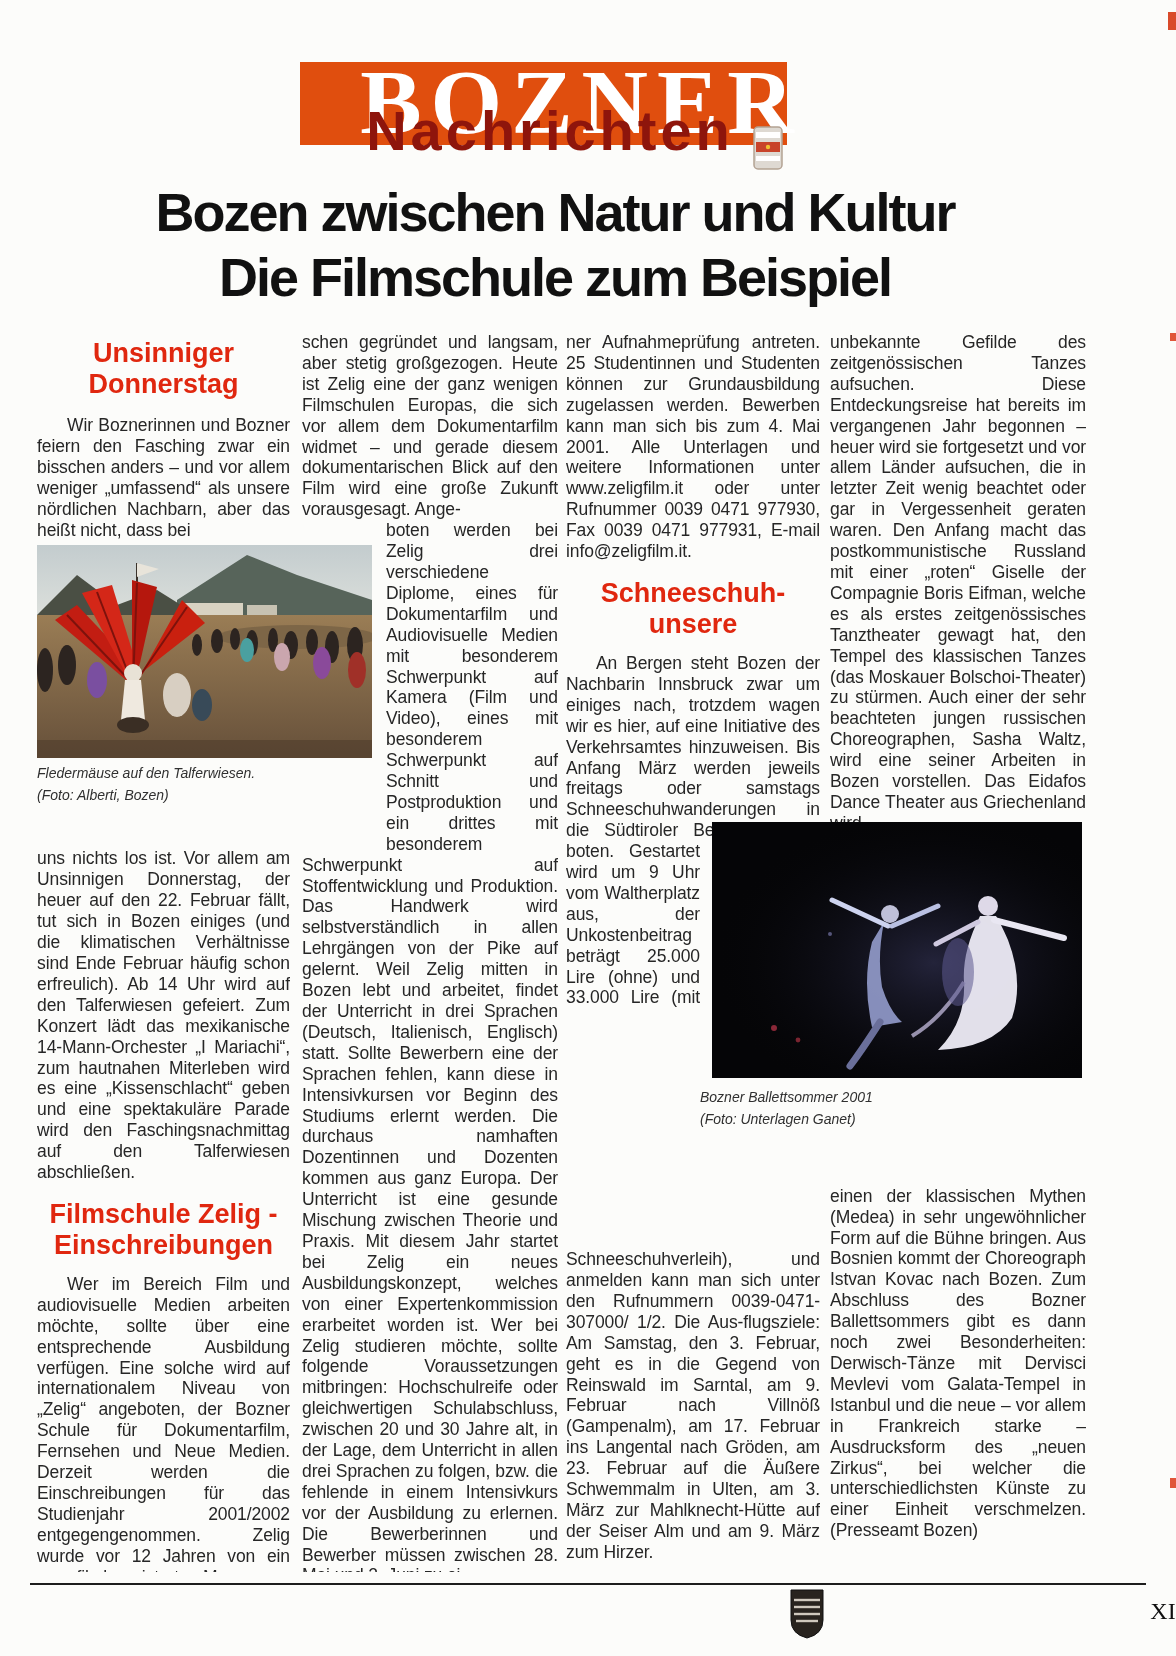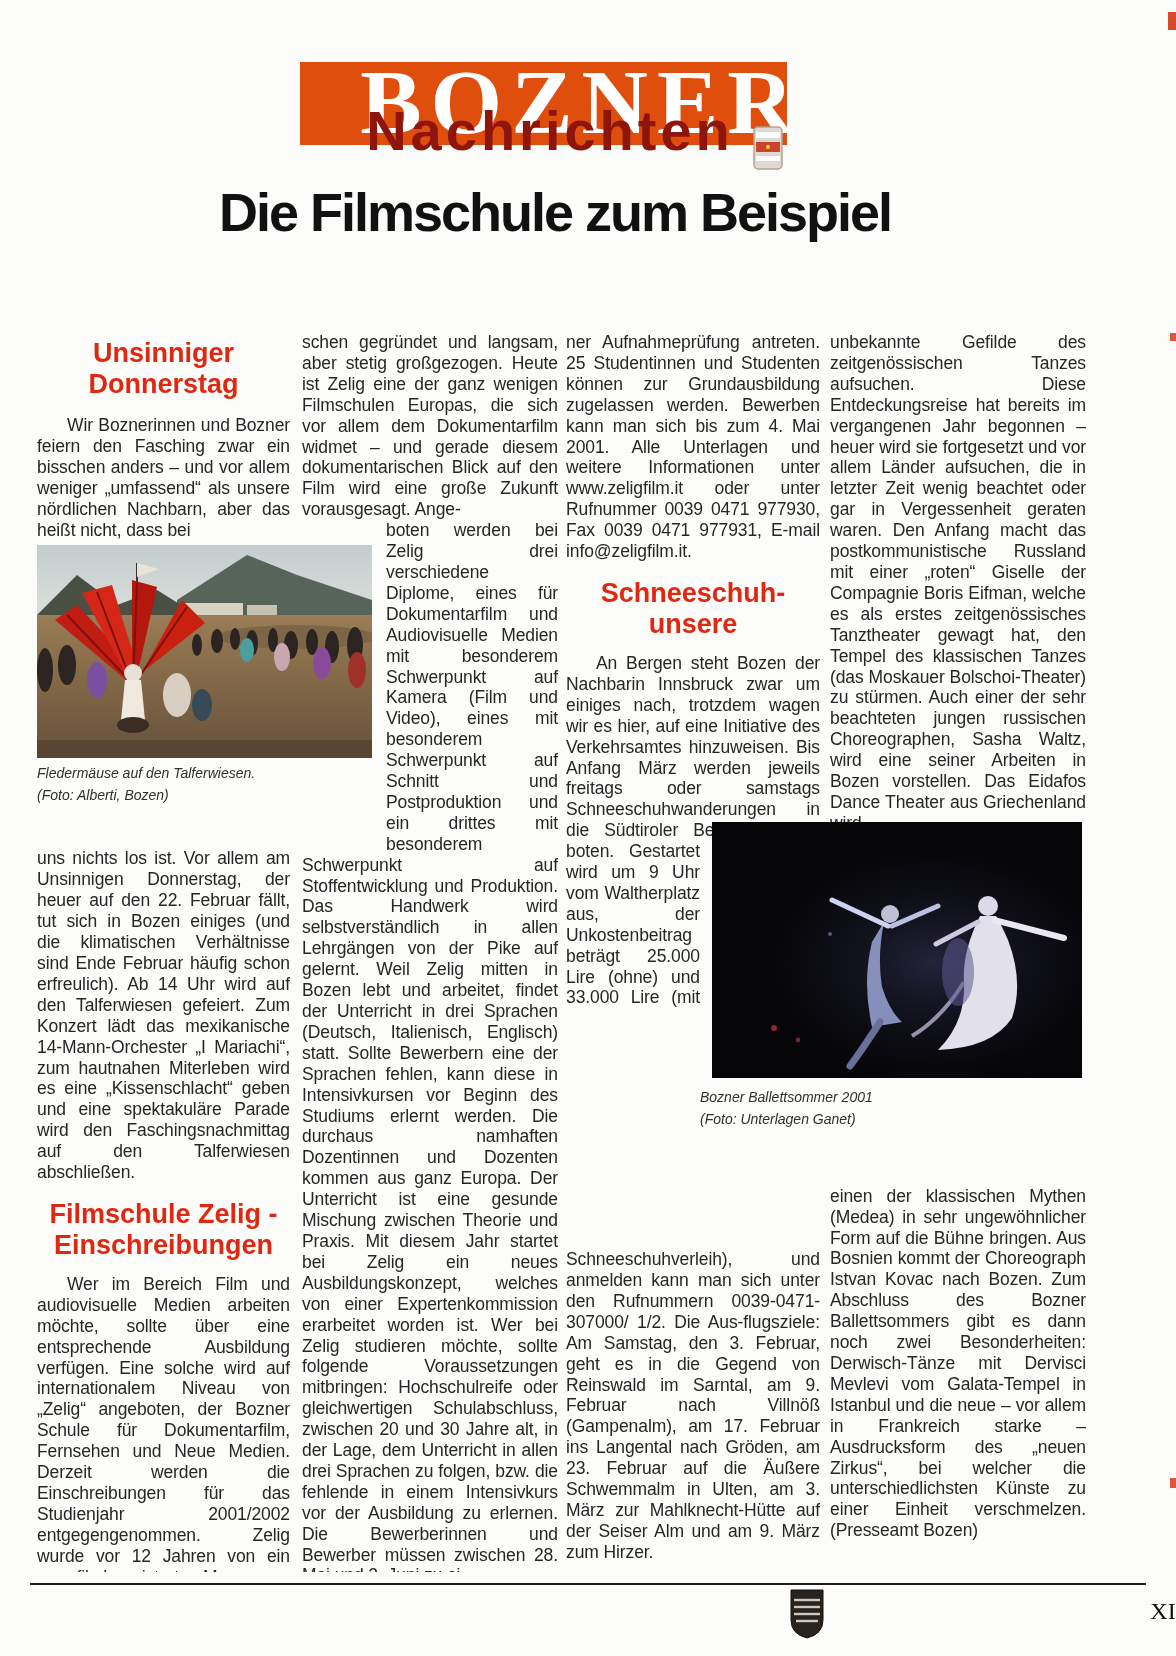--- a/index.html
+++ b/index.html
@@ -65,20 +65,21 @@
   <div class="logo-sub">Nachrichten</div>
   <svg class="mast-flag" viewBox="0 0 30 44">
     <rect x="1" y="1" width="28" height="42" rx="4" fill="#ded9d2" stroke="#b3a293" stroke-width="1.5"></rect>
     <rect x="3" y="6" width="24" height="6" fill="#ffffff"></rect>
     <rect x="3" y="16" width="24" height="10" fill="#c8432a"></rect>
     <rect x="3" y="30" width="24" height="5" fill="#ffffff"></rect>
     <circle cx="15" cy="21" r="2.2" fill="#f0c030"></circle>
   </svg>
 
   <div class="headline">
+    <div>Bozen zwischen Natur und Kultur</div>
     <div>Die Filmschule zum Beispiel</div>
   </div>
 
   <div class="col c1">
     <h2 class="rh first">Unsinniger
 Donnerstag</h2>
     <p class="indent">Wir Boznerinnen und Bozner feiern den Fasching zwar ein bisschen anders – und vor allem weniger „umfassend“ als unsere nördlichen Nachbarn, aber das heißt nicht, dass bei</p>
     <div class="gap1"></div>
     <p>uns nichts los ist. Vor allem am Unsinnigen Donnerstag, der heuer auf den 22. Februar fällt, tut sich in Bozen einiges (und die klimatischen Verhältnisse sind Ende Februar häufig schon erfreulich). Ab 14 Uhr wird auf den Talferwiesen gefeiert. Zum Konzert lädt das mexikanische 14-Mann-Orchester „I Mariachi“, zum hautnahen Miterleben wird es eine „Kissenschlacht“ geben und eine spektakuläre Parade wird den Faschingsnachmittag auf den Talferwiesen abschließen.</p>
     <h2 class="rh">Filmschule Zelig -

